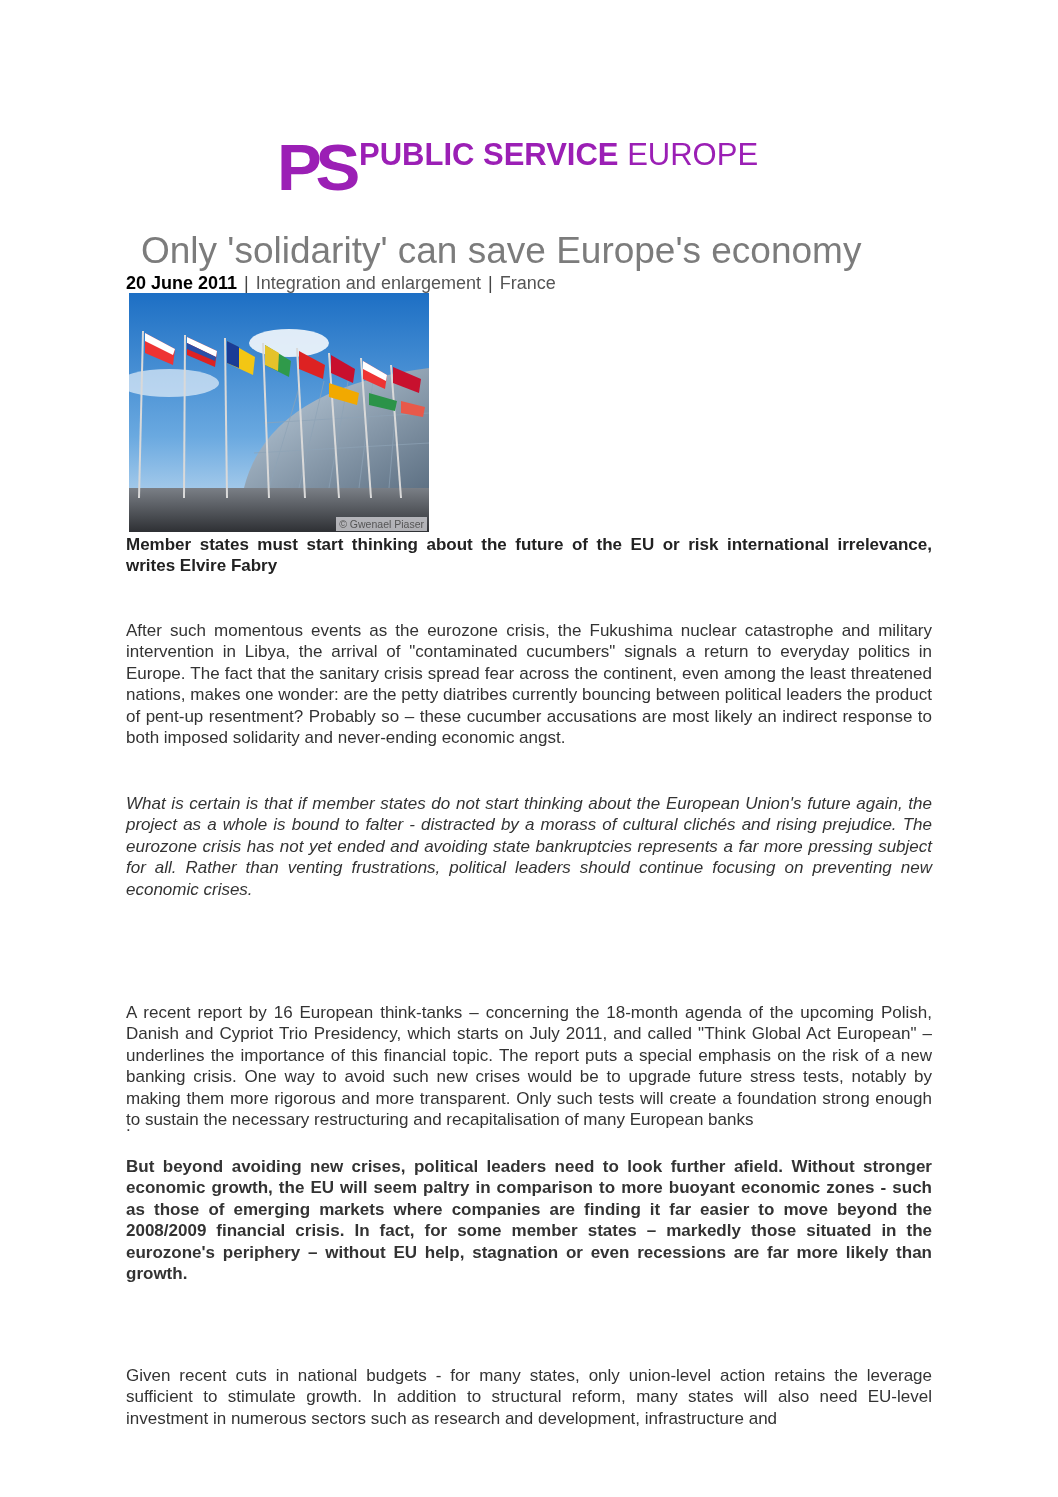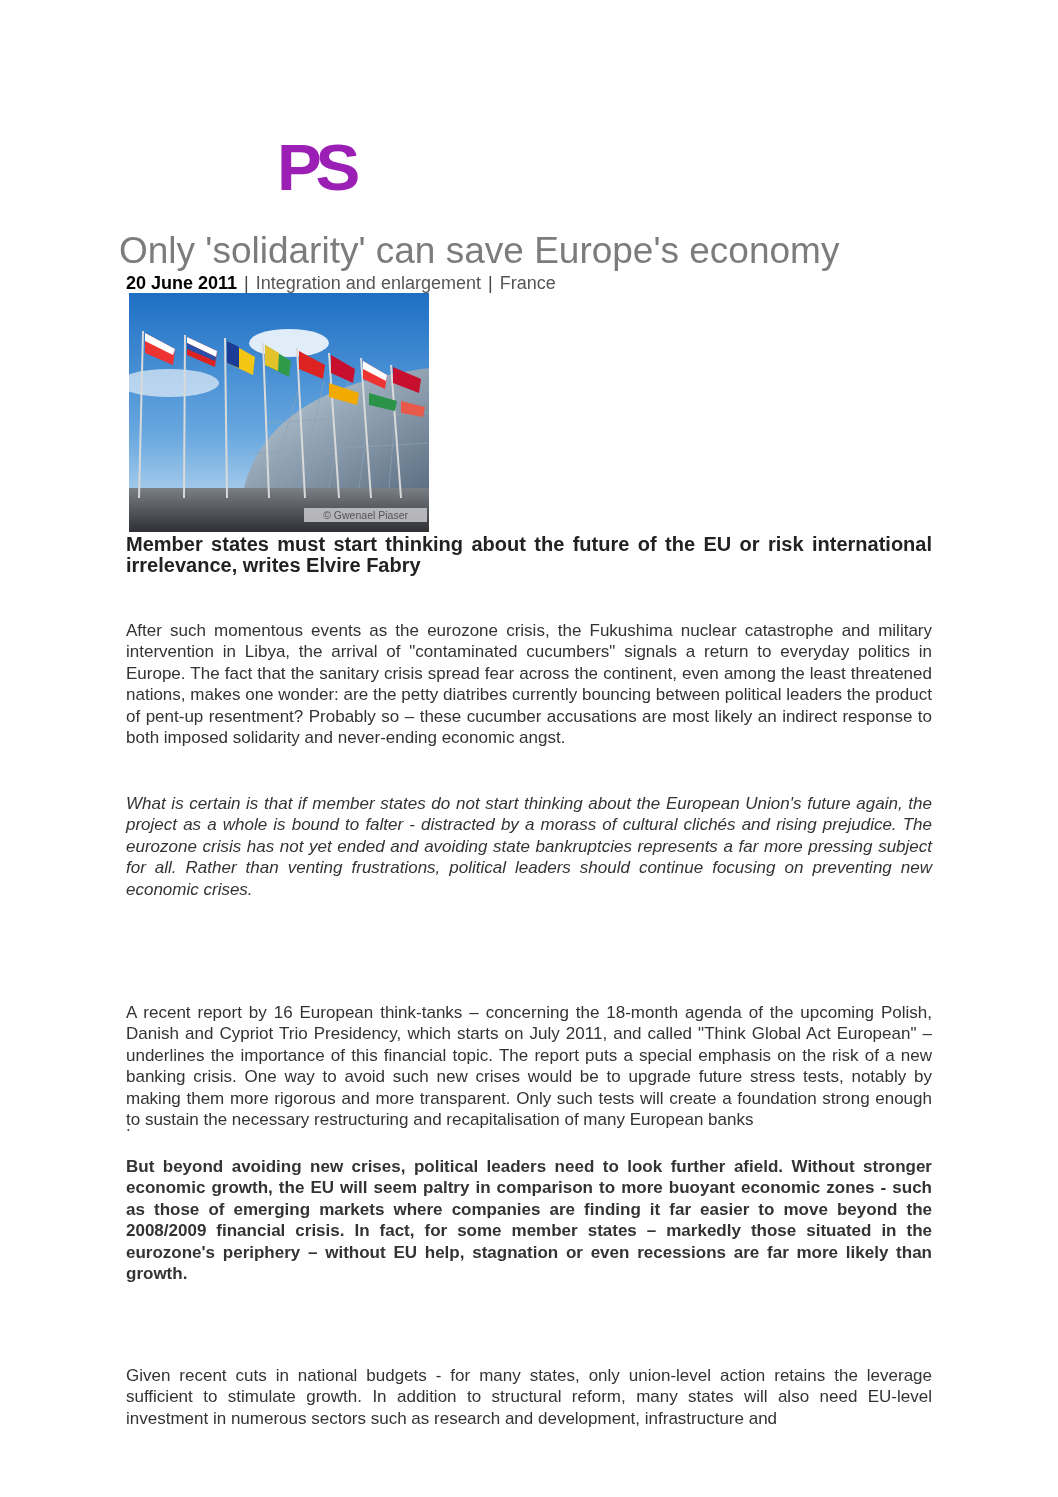--- a/index.html
+++ b/index.html
@@ -8,47 +8,51 @@
   .logo { position: absolute; left: 277px; top: 138px; width: 510px; height: 62px; }
   .logo-ps { position: absolute; left: 0; top: 0; font-family: "Liberation Sans", sans-serif;
              font-weight: bold; font-size: 64px; line-height: 60px; color: #9b1fb5;
              letter-spacing: -6px; transform: scaleX(1.05); transform-origin: left; }
   .logo-title { position: absolute; left: 82px; top: 1px; font-size: 31px; line-height: 32px;
                 color: #9b1fb5; white-space: nowrap; }
   .logo-title b { font-weight: bold; }
   .logo-title span.light { font-weight: normal; }
   .logo-tag { position: absolute; left: 82px; top: 32px; font-size: 24px; line-height: 26px;
               color: #a5a5a5; white-space: nowrap; letter-spacing: 0.2px; }
-  .headline { position: absolute; left: 119px; top: 229px; font-size: 37px; line-height: 44px;
+  .headline { position: absolute; left: 141px; top: 229px; font-size: 37px; line-height: 44px;
               color: #7c7c7c; white-space: nowrap; margin: 0; font-weight: normal; }
   .meta { position: absolute; left: 126px; top: 274px; font-size: 18px; line-height: 18px;
           color: #555; white-space: nowrap; }
   .meta .date { color: #000; font-weight: bold; }
   .meta .sep { margin: 0 7px; color: #444; }
   .photo { position: absolute; left: 129px; top: 293px; width: 300px; height: 239px; overflow: hidden; }
   .photo svg { display: block; }
-  .credit { position: absolute; right: 2px; bottom: 10px; background: rgba(200,200,205,0.85);
-            color: #555; font-size: 10.5px; padding: 1px 19px; }
-  .standfirst { position: absolute; left: 126px; top: 534px; width: 806px; font-size: 20px;
+  .credit { position: absolute; right: 2px; bottom: 1px; background: rgba(200,200,205,0.85);
+            color: #555; font-size: 10.5px; padding: 1px 3px; }
+  .standfirst { position: absolute; left: 126px; top: 534px; width: 806px; font-size: 17px;
                 line-height: 21px; font-weight: bold; color: #222; text-align: justify;
                 text-align-last: left; margin: 0; }
   .para { position: absolute; left: 126px; width: 806px; font-size: 17px; line-height: 21.4px;
           color: #333; text-align: justify; margin: 0; }
   #p1 { top: 620px; }
   #p2 { top: 793px; font-style: italic; }
   #p3 { top: 1002px; }
   #p3dot { top: 1115px; }
   #p4 { top: 1156px; font-weight: bold; }
   #p5 { top: 1365px; }
 </style>
 </head>
 <body>
 
 <div class="logo">
   <div class="logo-ps">PS</div>
+  <div class="logo-title">
+    <b>PUBLIC SERVICE</b>
+    <span class="light">EUROPE</span>
+  </div>
 </div>
 
 <h1 class="headline">Only 'solidarity' can save Europe's economy</h1>
 
 <div class="meta">
   <span class="date">20 June 2011</span><span class="sep">|</span><span>Integration and enlargement</span><span class="sep">|</span><span>France</span>
 </div>
 
 <div class="photo">
   <svg width="300" height="239" viewBox="0 0 300 239">

